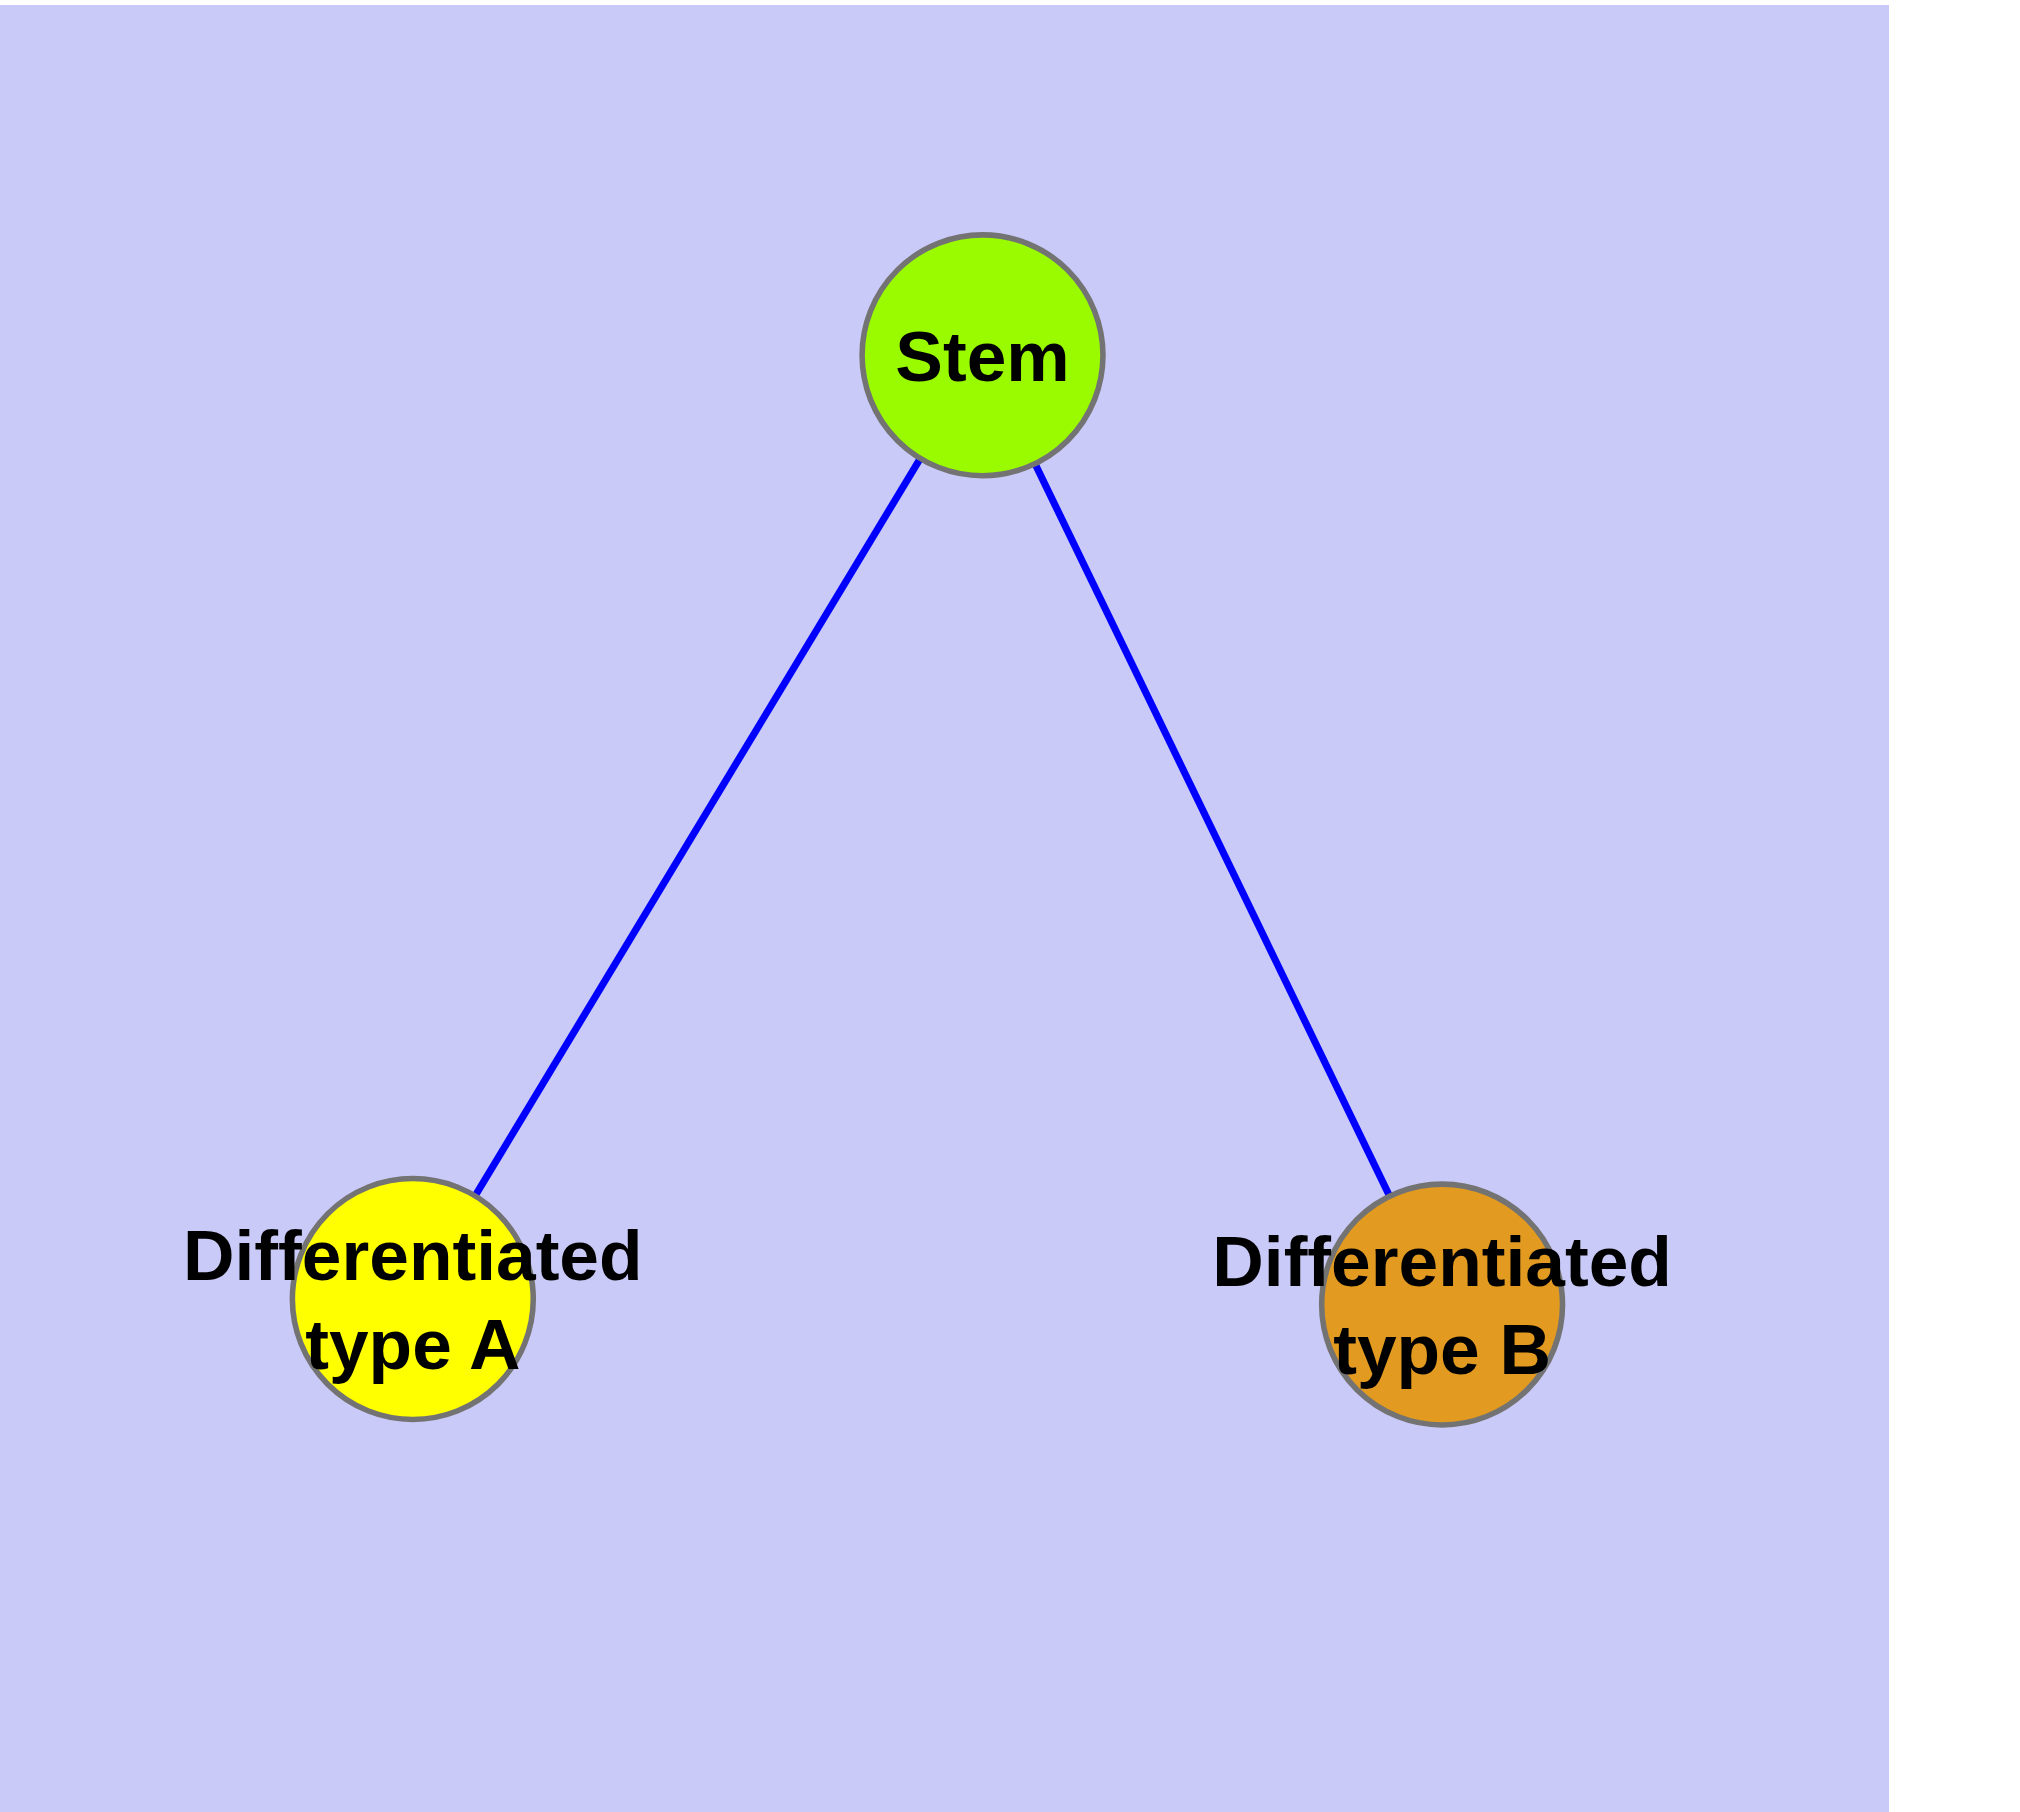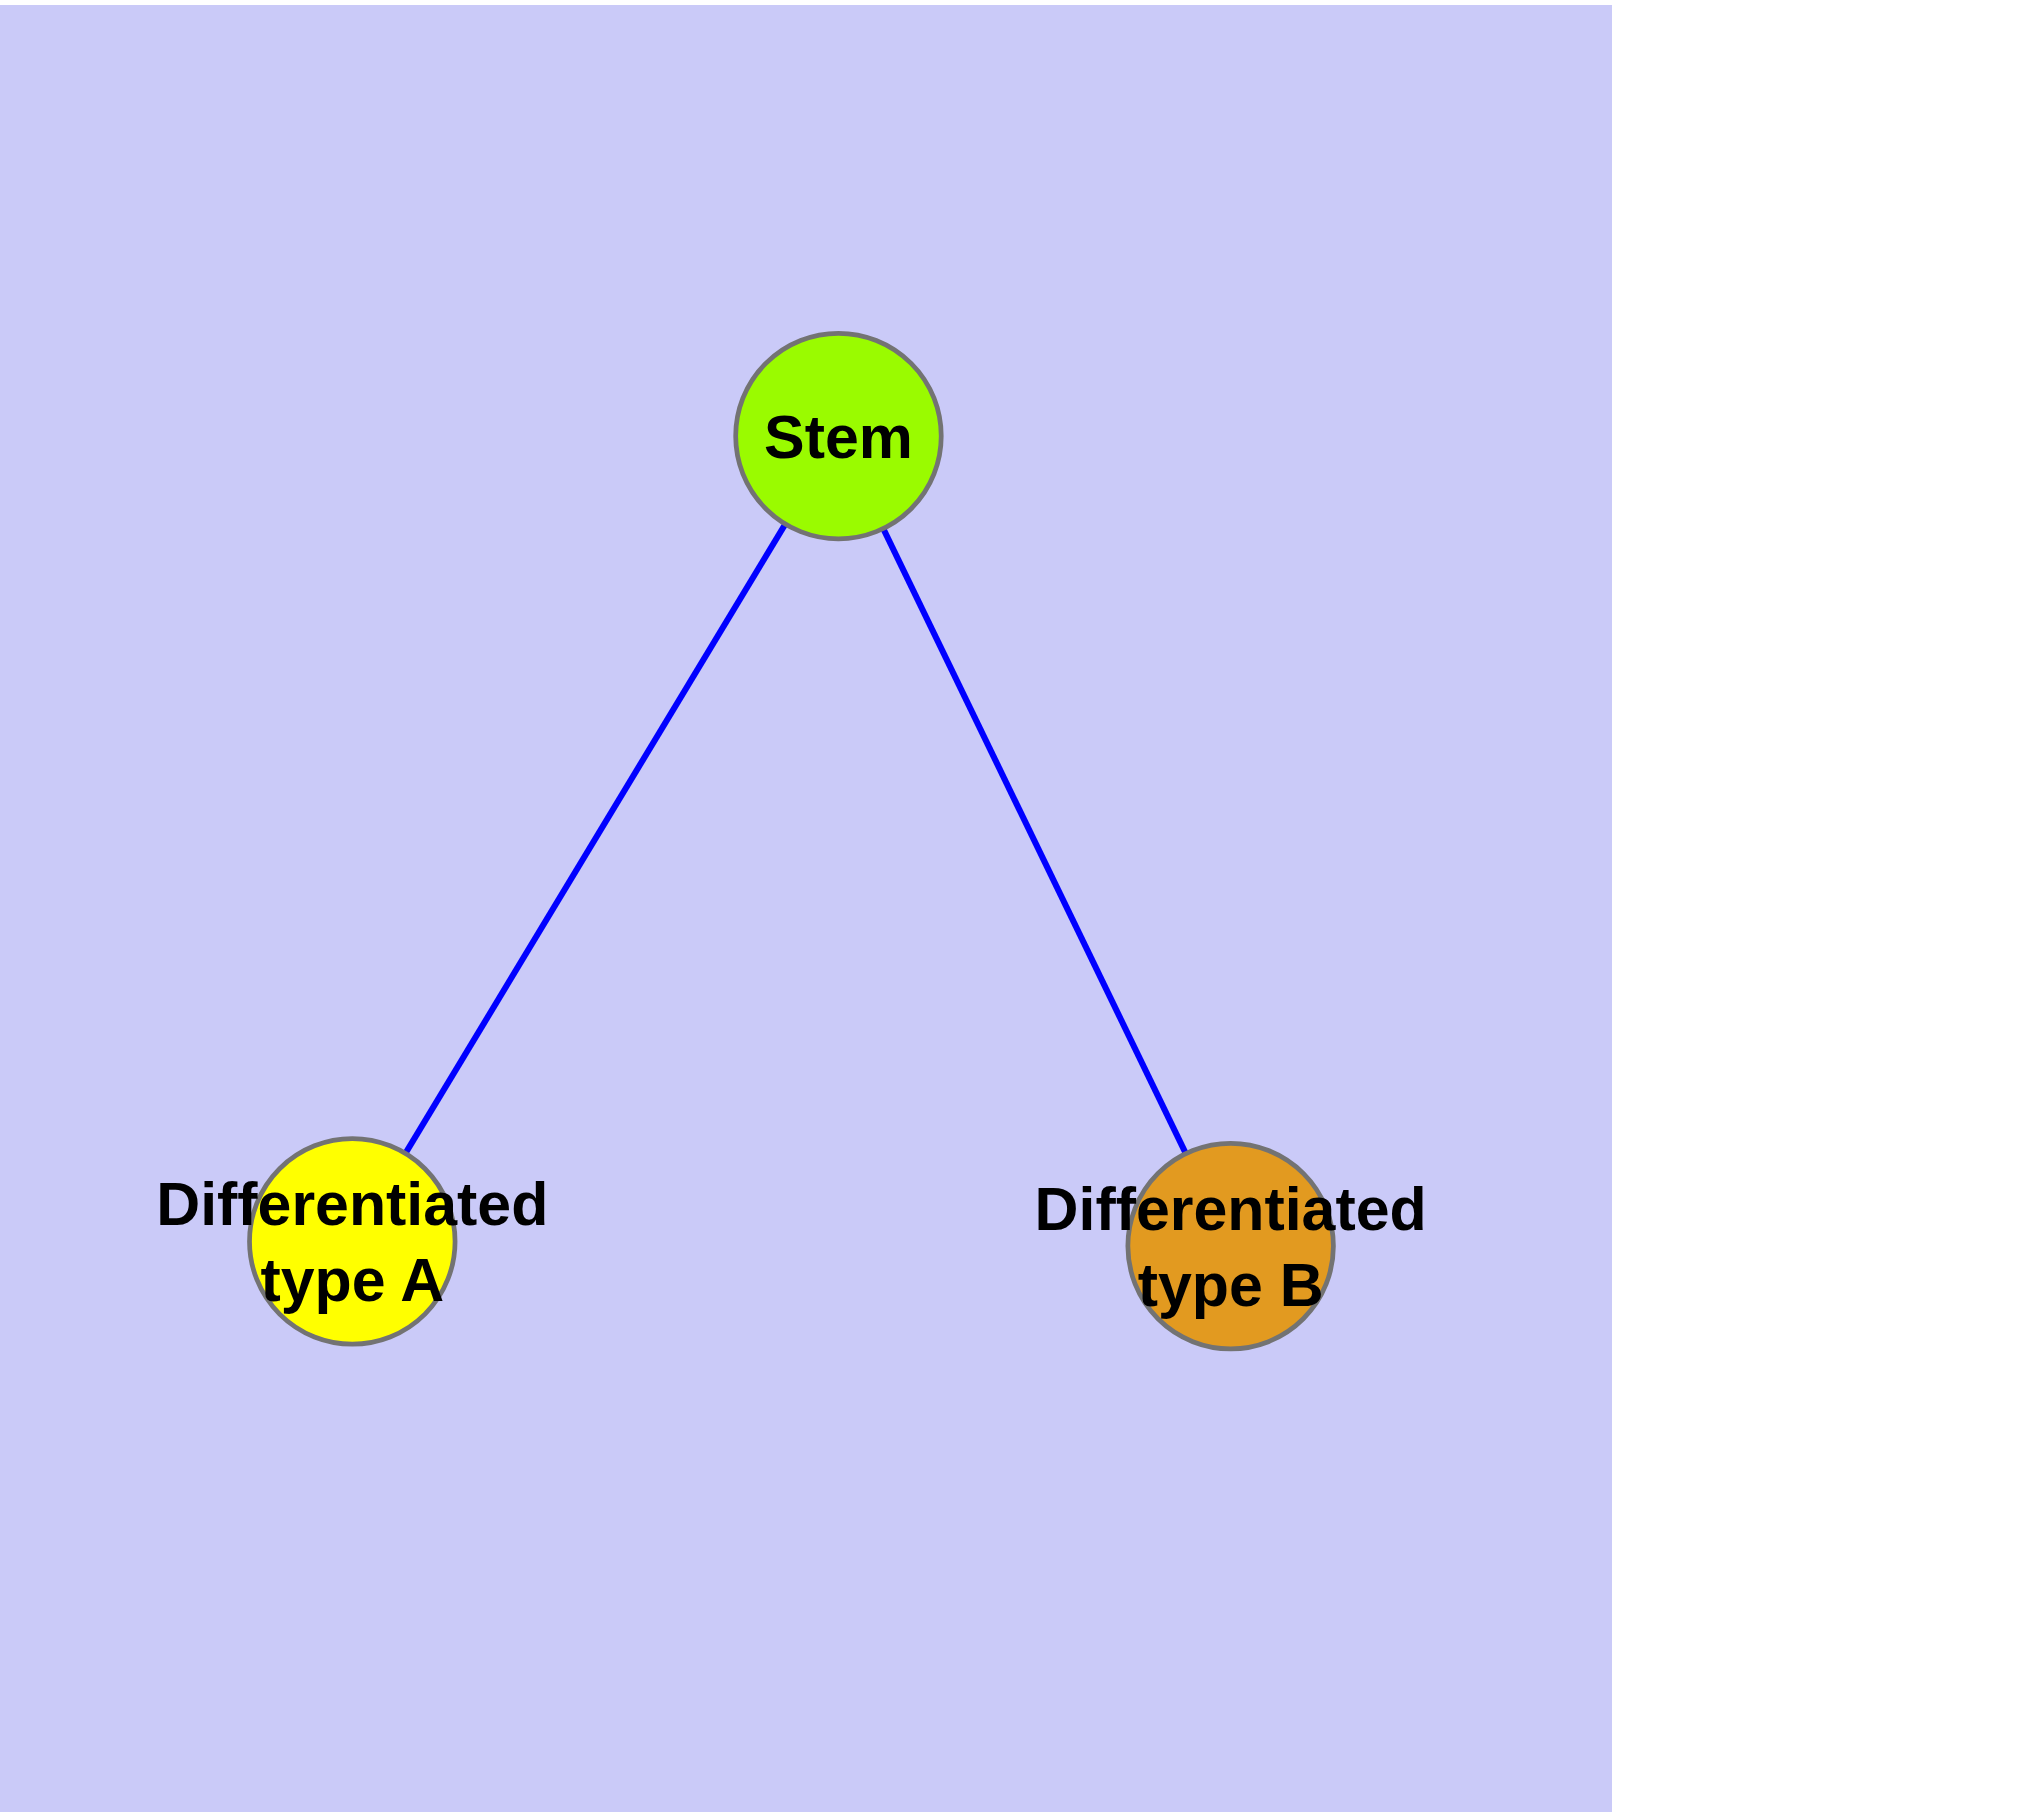--- a/index.html
+++ b/index.html
@@ -2,21 +2,21 @@
 <html style="font-size:13.6px"><head>
 <meta charset="utf-8">
 <style>
   html, body {
     margin: 0;
     padding: 0;
     background: #ffffff;
   }
   .figure {
     position: relative;
-    width: 1612px;
+    width: 1889px;
     height: 1812px;
     overflow: hidden;
     font-family: "Liberation Sans", sans-serif;
   }
   .top-margin {
     position: absolute;
     top: 0; left: 0; right: 0;
     height: 5.1px;
     background: #ffffff;
   }

